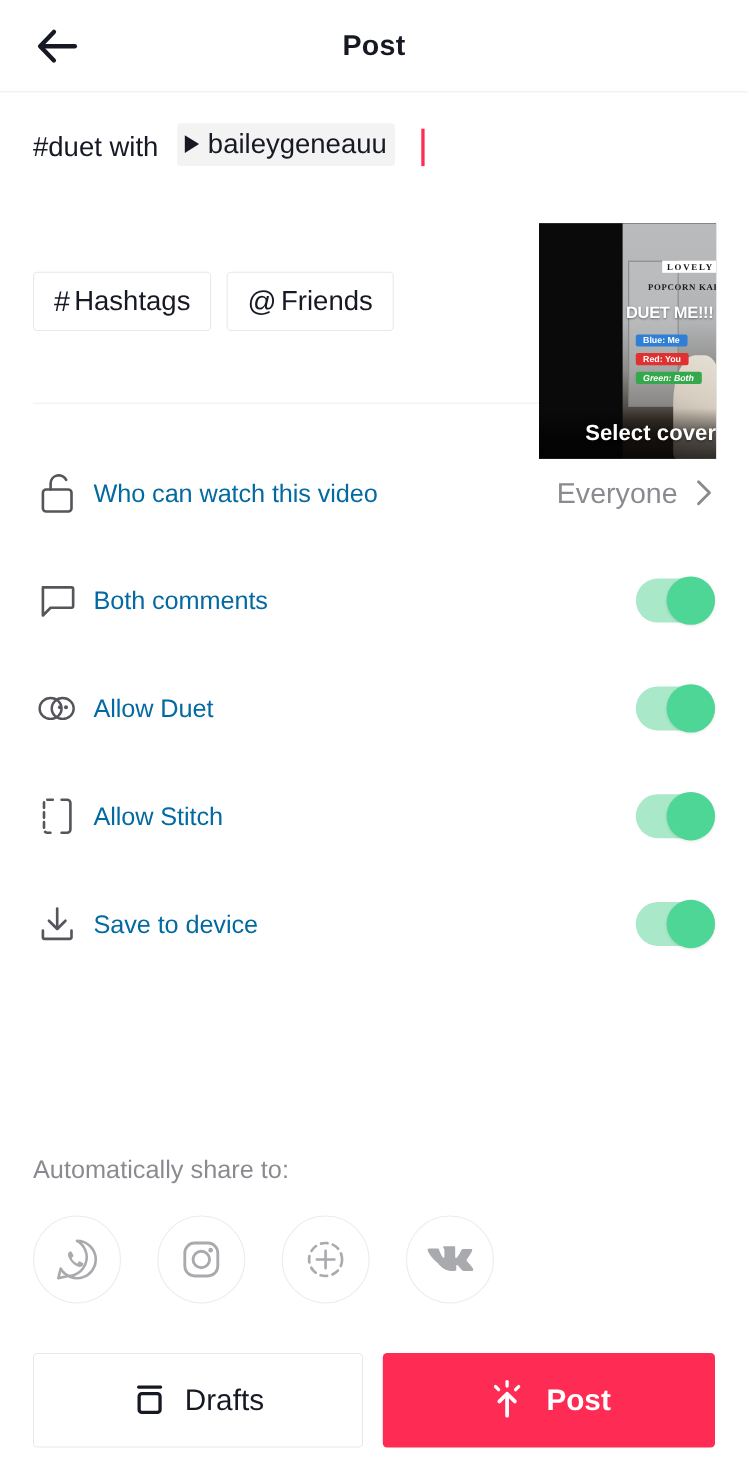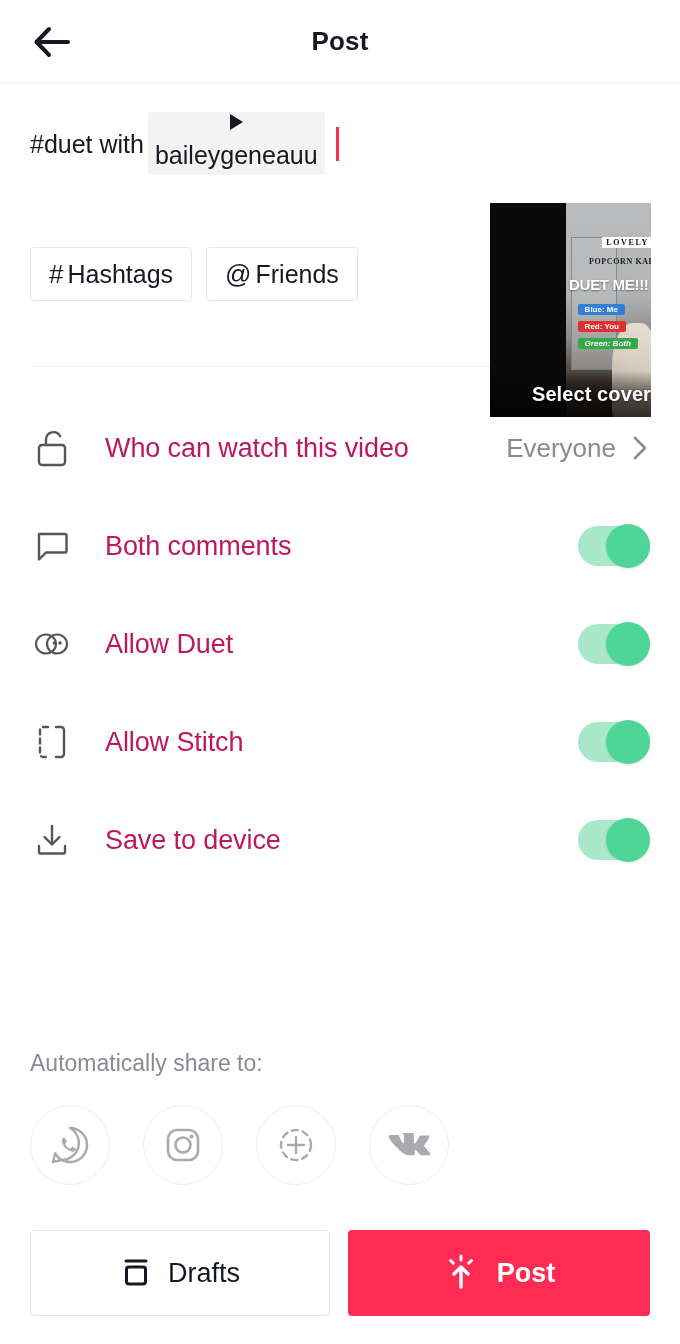--- a/index.html
+++ b/index.html
@@ -26,28 +26,28 @@
   .header-title {
     width: 100%; text-align: center;
     font-size: 26px; font-weight: bold; color: #161823;
     letter-spacing: 0.2px;
   }
 
   
   .caption-section { position: relative; padding: 28px 30px 0 30px; height: 282px; }
   .caption-text {
     font-size: 25px; color: #161823; line-height: 34px;
-    display: flex; align-items: center; flex-wrap: wrap; gap: 0px;
+    display: flex; align-items: flex-end; flex-wrap: wrap; gap: 13px;
     max-width: 400px;
   }
   .caption-plain { white-space: pre; }
   .mention-chip {
     display: inline-flex; align-items: center; gap: 8px;
     background: #f3f3f4; border-radius: 3px;
-    padding: 2px 7px 3px 7px; margin-left: 4px; flex-direction: column;
+    padding: 2px 7px 3px 7px; margin-left: 4px;
   }
   .mention-chip .play-tri {
     width: 0; height: 0;
     border-left: 13px solid #161823;
     border-top: 8px solid transparent;
     border-bottom: 8px solid transparent;
     display:inline-block;
   }
   .mention-name { font-size: 25px; color: #161823; }
   .caret {
@@ -128,21 +128,21 @@
   .row {
     height: 98px; padding: 0 30px;
     display:flex; align-items:center; cursor:pointer;
   }
   .row-icon {
     width: 44px; min-width:44px; height:44px;
     display:flex; align-items:center; justify-content:center;
     color:#55565b;
   }
   .row-label {
-    margin-left: 31px; font-size: 27px; color:#be185d; flex:1;
+    margin-left: 11px; font-size: 23px; color:#0369a1; flex:1;
     letter-spacing:-0.1px;
   }
   .row-value { font-size: 26px; color:#8a8b90; margin-right: 14px; }
   .chev { color:#8a8b90; display:flex; align-items:center; }
 
   
   .toggle {
     position: relative; width: 72px; height: 40px;
     border-radius: 20px; background:#a9e8c8; cursor:pointer; flex-shrink:0;
   }

